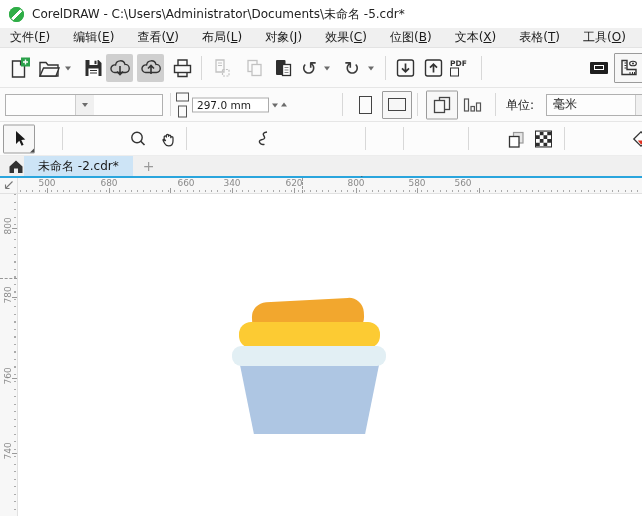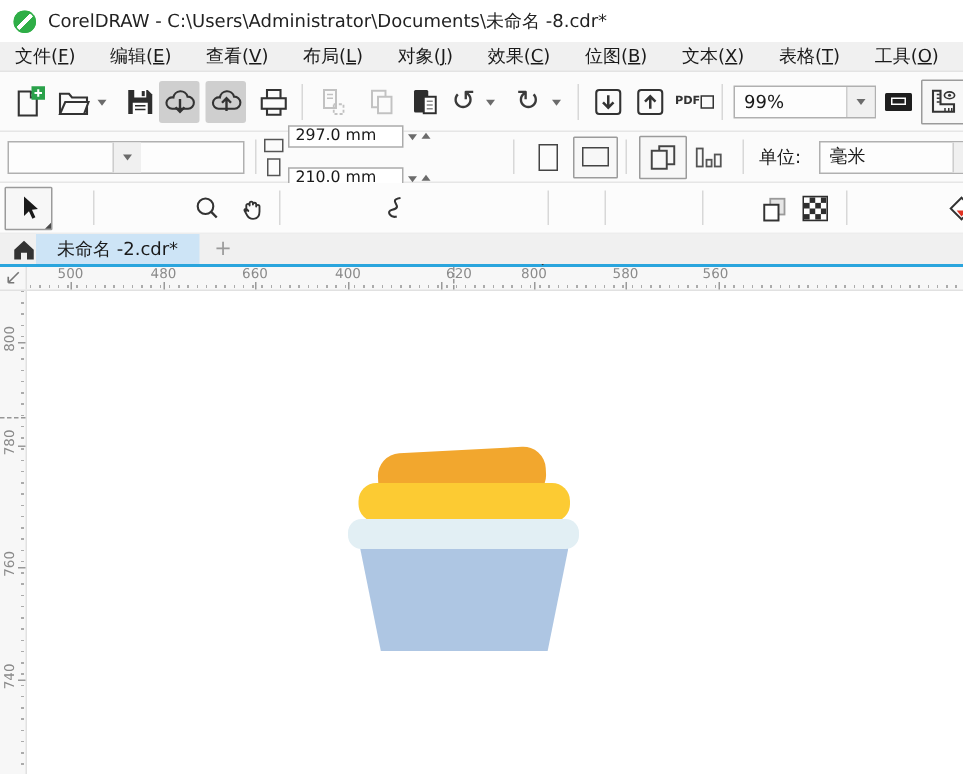--- a/index.html
+++ b/index.html
@@ -77,21 +77,21 @@
   .checker{width:15px;height:15px;border:1px solid #2e2e2e;
            background:repeating-conic-gradient(#2e2e2e 0 25%,#fff 0 50%) 0 0/7.5px 7.5px;}
 </style>
 </head>
 <body>
 
 <div id="app">
 
   <div class="titlebar">
     <span class="logo"></span>
-    <span class="wtitle">CorelDRAW - C:\Users\Administrator\Documents\未命名 -8.cdr*</span>
+    <span class="wtitle">CorelDRAW - C:\Users\Administrator\Documents\未命名 -5.cdr*</span>
   </div>
 
   <div class="menubar">
     <span class="mitem"><span>文件(</span><u>F</u><span>)</span></span>
     <span class="mitem"><span>编辑(</span><u>E</u><span>)</span></span>
     <span class="mitem"><span>查看(</span><u>V</u><span>)</span></span>
     <span class="mitem"><span>布局(</span><u>L</u><span>)</span></span>
     <span class="mitem"><span>对象(</span><u>J</u><span>)</span></span>
     <span class="mitem"><span>效果(</span><u>C</u><span>)</span></span>
     <span class="mitem"><span>位图(</span><u>B</u><span>)</span></span>
@@ -185,31 +185,25 @@
         <rect x="3.5" y="3.5" width="16" height="16" rx="2" fill="none" stroke="#333" stroke-width="1.4"></rect>
         <path d="M11.5 7 v8 M8 11.8 l3.5 3.5 l3.5-3.5" fill="none" stroke="#333" stroke-width="1.7"></path>
       </svg>
     </span>
     <span class="tb" style="left:422px">
       <svg width="23" height="23" viewBox="0 0 23 23">
         <rect x="3.5" y="3.5" width="16" height="16" rx="2" fill="none" stroke="#333" stroke-width="1.4"></rect>
         <path d="M11.5 16 v-8 M8 11.2 l3.5-3.5 l3.5 3.5" fill="none" stroke="#333" stroke-width="1.7"></path>
       </svg>
     </span>
-    <span class="tb" style="left:450px;flex-direction:row;align-items:flex-start">
+    <span class="tb" style="left:450px;flex-direction:column;align-items:flex-start">
       <span style="font-size:7.5px;font-weight:bold;color:#333;line-height:8px">PDF</span>
       <span style="width:7px;height:7px;border:1px solid #333;position:relative;display:inline-block"></span>
     </span>
     <span class="sepv" style="left:481px"></span>
-    <span class="combo tb" style="left:489px;width:95px">
-      <span class="val">99%</span>
-      <span class="ddbtn">
-          <span class="ddtri"></span>
-        </span>
-    </span>
     <span class="tb" style="left:590px">
       <span class="fullscreen">
           <span class="inner"></span>
         </span>
     </span>
     <span class="tb boxed" style="left:614px;width:27px;height:28px">
       <svg width="22" height="22" viewBox="0 0 22 22">
         <path d="M4 3.5 h5 v9 h9 v5 H4 z" fill="none" stroke="#333" stroke-width="1.4"></path>
         <path d="M6.5 6 h2 M6.5 8.5 h2 M6.5 11 h2 M12 15 v2 M14.5 15 v2 M16.5 15 v2" stroke="#333" stroke-width="1"></path>
         <ellipse cx="15" cy="6.5" rx="3.4" ry="2.3" fill="none" stroke="#333" stroke-width="1.1"></ellipse>
@@ -230,27 +224,20 @@
       <span style="width:7px;height:10px;border:1px solid #555;display:block"></span>
     </span>
     <span class="tb" style="left:192px;flex-direction:column;gap:13px;align-items:flex-start">
       <span style="display:flex;align-items:center">
         <span class="numfield">297.0 mm</span>
         <span class="spinpair">
             <span class="ddtri" style="margin-top:4px"></span>
             <span class="ddtriUp"></span>
           </span>
       </span>
-      <span style="display:flex;align-items:center">
-        <span class="numfield">210.0 mm</span>
-        <span class="spinpair">
-            <span class="ddtri" style="margin-top:4px"></span>
-            <span class="ddtriUp"></span>
-          </span>
-      </span>
     </span>
     <span class="tb fly" style="left:308px">
       <svg width="22" height="22" viewBox="0 0 22 22">
         <rect x="6.5" y="6.5" width="9" height="9" fill="none" stroke="#333" stroke-width="1.3" transform="rotate(45 11 11)"></rect>
         <circle cx="11" cy="11" r="1.6" fill="#333"></circle>
         <path d="M4 4 l3 3 M18 18 l-3-3" stroke="#333" stroke-width="1.2"></path>
       </svg>
     </span>
     <span class="sepv" style="left:342px"></span>
     <span class="tb" style="left:352px;width:26px;height:26px">
@@ -404,33 +391,33 @@
   <div class="hruler">
     <span class="rcorner">
       <svg width="11" height="11" viewBox="0 0 11 11">
         <path d="M9.5 1.5 L2.5 8.5 M2.5 8.5 V4.5 M2.5 8.5 H6.5" fill="none" stroke="#777" stroke-width="1.1"></path>
       </svg>
     </span>
     <span class="hdots"></span>
     <span class="hdash"></span>
     <span class="rlab" style="left:47px">500</span>
       <span class="rtick" style="left:47px"></span>
-    <span class="rlab" style="left:109px">480</span>
+    <span class="rlab" style="left:109px">680</span>
       <span class="rtick" style="left:109px"></span>
-    <span class="rlab" style="left:170px">660</span>
+    <span class="rlab" style="left:186px">660</span>
       <span class="rtick" style="left:170px"></span>
-    <span class="rlab" style="left:232px">400</span>
+    <span class="rlab" style="left:232px">340</span>
       <span class="rtick" style="left:232px"></span>
-    <span class="rlab" style="left:306px">620</span>
+    <span class="rlab" style="left:294px">620</span>
       <span class="rtick" style="left:294px"></span>
     <span class="rlab" style="left:356px">800</span>
       <span class="rtick" style="left:356px"></span>
     <span class="rlab" style="left:417px">580</span>
       <span class="rtick" style="left:417px"></span>
-    <span class="rlab" style="left:477px">560</span>
+    <span class="rlab" style="left:463px">560</span>
       <span class="rtick" style="left:479px"></span>
   </div>
 
   <div class="canvasWrap">
     <div class="vruler">
       <span class="vdots"></span>
       <span class="vdash"></span>
       <span class="vlab" style="top:27px">800</span>
         <span class="vtick" style="top:34px"></span>
       <span class="vlab" style="top:96px">780</span>

